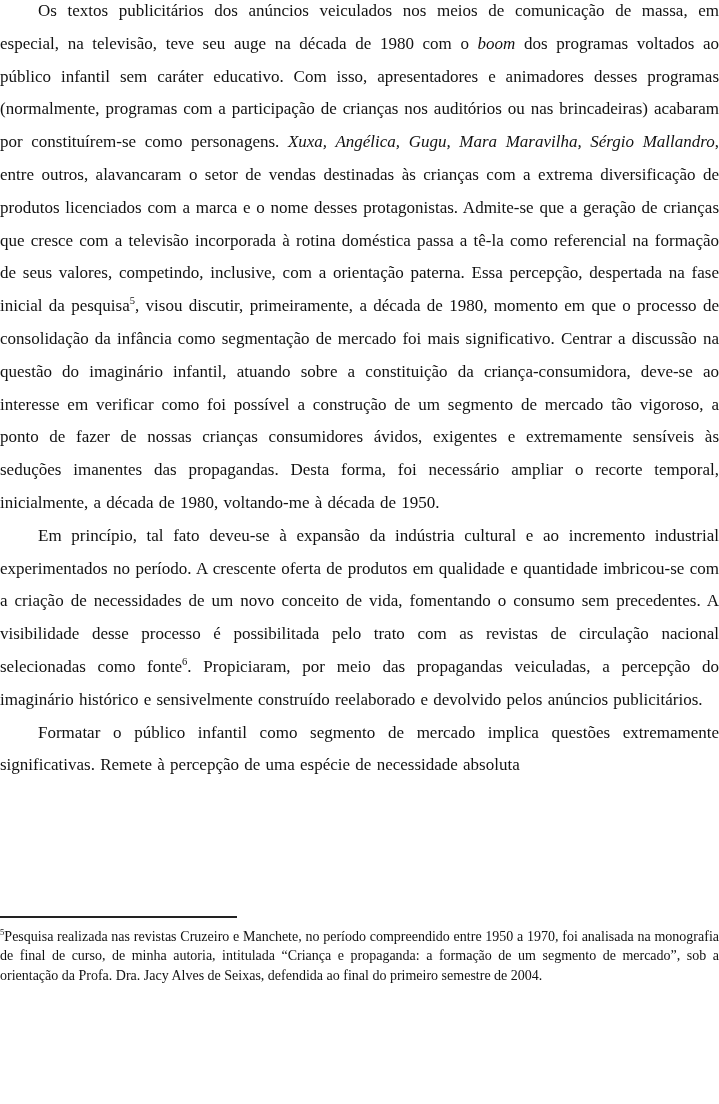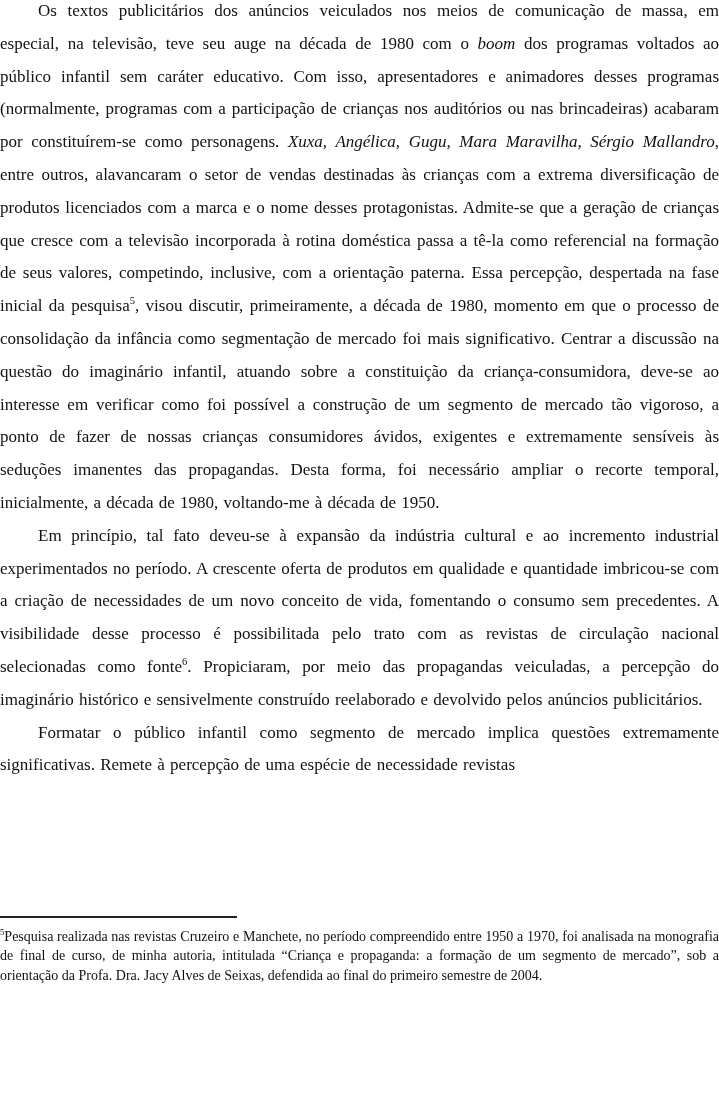--- a/index.html
+++ b/index.html
@@ -66,21 +66,21 @@
     line-height: 20px;
   }
 </style>
 </head>
 <body>
 
 <div class="page">
   <div class="body-text" id="body-text">
       <p class="para"><span>Os textos publicitários dos anúncios veiculados nos meios de comunicação de massa, em especial, na televisão, teve seu auge na década de 1980 com o </span><span class="italic">boom</span><span> dos programas voltados ao público infantil sem caráter educativo. Com isso, apresentadores e animadores desses programas (normalmente, programas com a participação de crianças nos auditórios ou nas brincadeiras) acabaram por constituírem-se como personagens. </span><span class="italic">Xuxa, Angélica, Gugu, Mara Maravilha, Sérgio Mallandro</span><span>, entre outros, alavancaram o setor de vendas destinadas às crianças com a extrema diversificação de produtos licenciados com a marca e o nome desses protagonistas. Admite-se que a geração de crianças que cresce com a televisão incorporada à rotina doméstica passa a tê-la como referencial na formação de seus valores, competindo, inclusive, com a orientação paterna. Essa percepção, despertada na fase inicial da pesquisa</span><sup>5</sup><span>, visou discutir, primeiramente, a década de 1980, momento em que o processo de consolidação da infância como segmentação de mercado foi mais significativo. Centrar a discussão na questão do imaginário infantil, atuando sobre a constituição da criança-consumidora, deve-se ao interesse em verificar como foi possível a construção de um segmento de mercado tão vigoroso, a ponto de fazer de nossas crianças consumidores ávidos, exigentes e extremamente sensíveis às seduções imanentes das propagandas. Desta forma, foi necessário ampliar o recorte temporal, inicialmente, a década de 1980, voltando-me à década de 1950.</span></p>
       <p class="para"><span>Em princípio, tal fato deveu-se à expansão da indústria cultural e ao incremento industrial experimentados no período. A crescente oferta de produtos em qualidade e quantidade imbricou-se com a criação de necessidades de um novo conceito de vida, fomentando o consumo sem precedentes. A visibilidade desse processo é possibilitada pelo trato com as revistas de circulação nacional selecionadas como fonte</span><sup>6</sup><span>. Propiciaram, por meio das propagandas veiculadas, a percepção do imaginário histórico e sensivelmente construído reelaborado e devolvido pelos anúncios publicitários.</span></p>
-      <p class="para"><span>Formatar o público infantil como segmento de mercado implica questões extremamente significativas. Remete à percepção de uma espécie de necessidade revistas</span></p>
+      <p class="para"><span>Formatar o público infantil como segmento de mercado implica questões extremamente significativas. Remete à percepção de uma espécie de necessidade absoluta</span></p>
     </div>
   <div class="footnote-area">
     <div class="footnote-rule"></div>
     <div id="footnotes">
         <div class="footnote"><sup>5</sup>Pesquisa realizada nas revistas Cruzeiro e Manchete, no período compreendido entre 1950 a 1970, foi analisada na monografia de final de curso, de minha autoria, intitulada “Criança e propaganda: a formação de um segmento de mercado”, sob a orientação da Profa. Dra. Jacy Alves de Seixas, defendida ao final do primeiro semestre de 2004.</div>
       </div>
   </div>
   <div class="page-number">7</div>
 </div>
 

